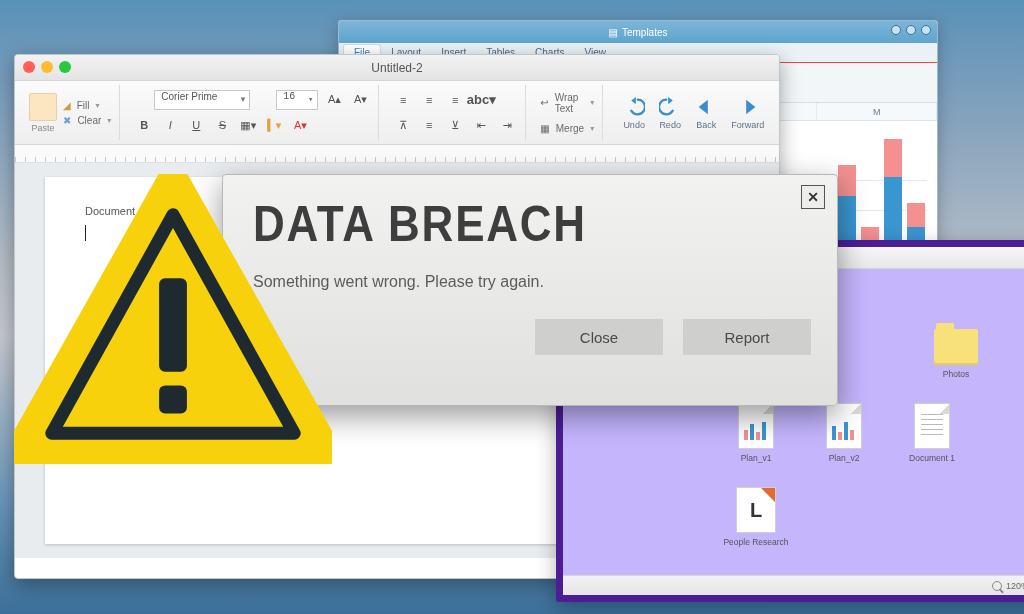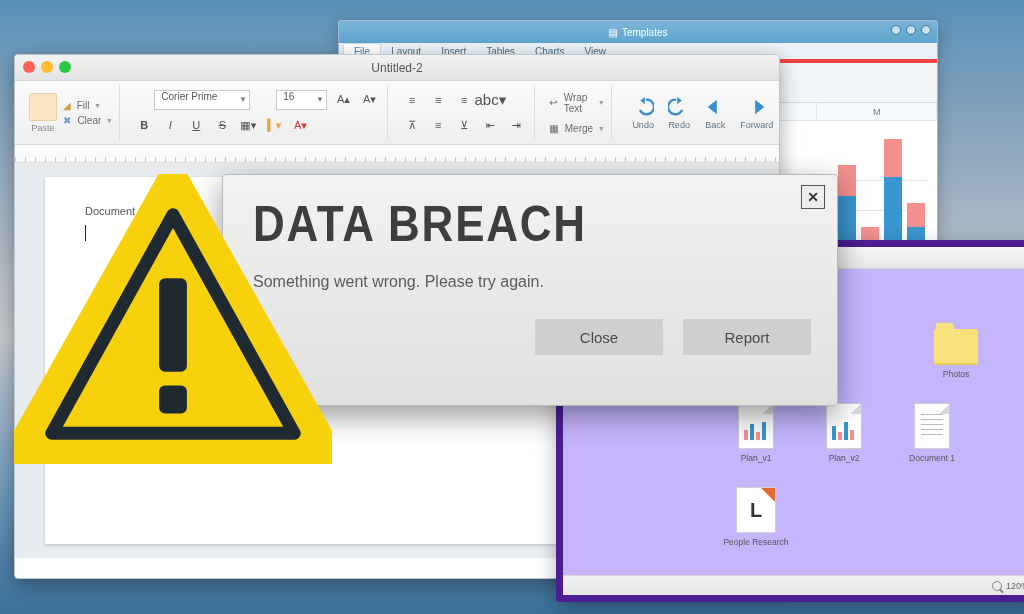--- a/index.html
+++ b/index.html
@@ -31,21 +31,21 @@
   .sheet-window-controls {
     position: absolute; right: 6px; top: 4px;
     display: flex; gap: 5px;
   }
   .sheet-ctrl { width: 10px; height: 10px; border-radius: 50%; border: 1px solid #3d7396; background:#c7e3f2; }
   .sheet-menubar {
     height: 20px;
     background: #eaf2f7;
     display: flex; align-items: center;
     font-size: 10px; color: #4d6a81;
-    border-bottom: 4px solid #ef4444;
+    border-bottom: 1px solid #ef4444;
     padding-left: 4px;
   }
   .sheet-menubar span { padding: 0 10px; }
   .sheet-menubar .active { background:#fff; border:1px solid #cfdce6; border-bottom:1px solid #fff; border-radius:3px 3px 0 0; padding:2px 10px; color:#3b85b5;}
   .sheet-toolbar {
     height: 40px; background:#f2f6f9; border-bottom:1px solid #d5dee5;
     display:flex; align-items:center; gap:4px; padding:0 6px;
   }
   .sheet-btn { height:24px; padding:0 6px; font-size:9px; color:#5b6e7c; border:1px solid #c9d6e0; background:#fff; border-radius:3px; display:flex; align-items:center; }
   .sheet-btn.green { background:#d8f0d8; }
@@ -322,41 +322,41 @@
               <span>Clear</span>
               <span style="font-size:8px;color:#999;">▾</span>
             </div>
         </div>
       </div>
     </div>
 
     <div class="ribbon-group">
       <div class="ribbon-row">
         <div class="rb-select" style="width:96px;">Corier Prime</div>
-        <div class="rb-select" style="width:51px;">16</div>
+        <div class="rb-select" style="width:42px;font-family:Liberation Mono, monospace;">16</div>
         <div class="rb-btn">A▴</div>
         <div class="rb-btn">A▾</div>
       </div>
       <div class="ribbon-row">
         <div class="rb-btn b">B</div>
         <div class="rb-btn i">I</div>
         <div class="rb-btn u">U</div>
         <div class="rb-btn s">S</div>
         <div class="rb-btn">▦▾</div>
         <div class="rb-btn" style="color:#e7a13c;">▍▾</div>
         <div class="rb-btn" style="color:#d33;">A▾</div>
       </div>
     </div>
 
     <div class="ribbon-group">
       <div class="ribbon-row">
         <div class="rb-btn">≡</div>
         <div class="rb-btn">≡</div>
         <div class="rb-btn">≡</div>
-        <div class="rb-btn" style="font-size:15px;">abc▾</div>
+        <div class="rb-btn" style="font-size:13px;font-weight:bold;">abc▾</div>
       </div>
       <div class="ribbon-row">
         <div class="rb-btn">⊼</div>
         <div class="rb-btn">≡</div>
         <div class="rb-btn">⊻</div>
         <div class="rb-btn">⇤</div>
         <div class="rb-btn">⇥</div>
       </div>
     </div>
 

